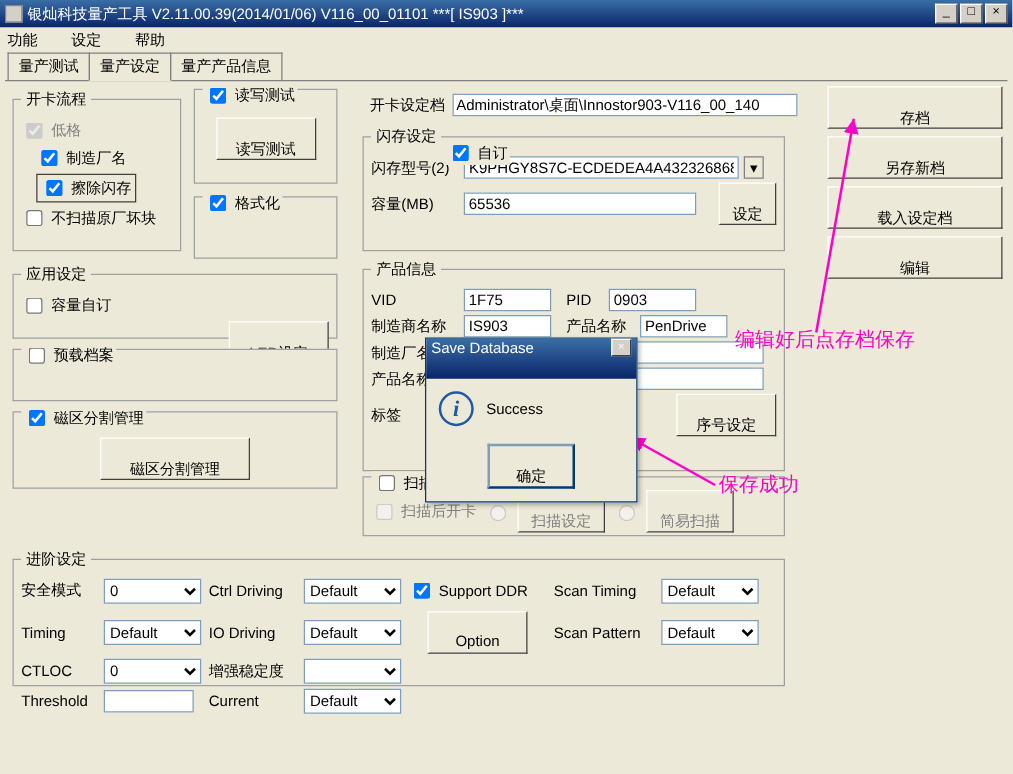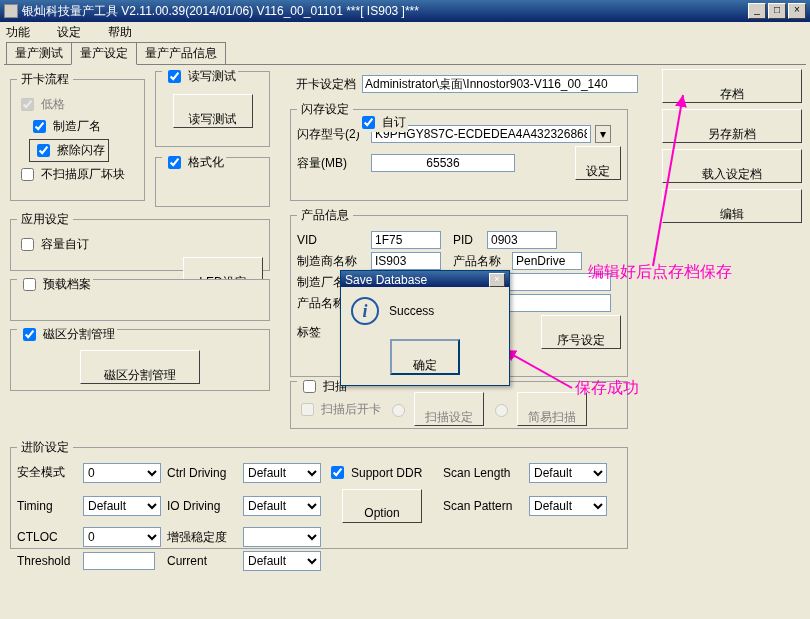--- a/index.html
+++ b/index.html
@@ -25,21 +25,21 @@
   .field input[type=text]{ height:18px; border:1px solid #7f9db9; background:#fff; padding:0 3px;}
   select { height:20px; border:1px solid #7f9db9; background:#fff;}
   
   .sidebtns { position:absolute; right:8px; top:62px; width:140px; display:flex; flex-direction:column; gap:6px;}
   .sidebtns .xpbtn{ width:100%; height:26px;}
   
   .anno { position:absolute; color:#ff00c8; font-size:16px; font-weight:normal; pointer-events:none;}
   svg.arrow { position:absolute; pointer-events:none; }
   
   .dialog { position:absolute; left:340px; top:270px; width:170px; border:1px solid #003c74; background:#ece9d8; box-shadow:2px 2px 4px rgba(0,0,0,.3); z-index:50;}
-  .dialog .dtitle{ background:linear-gradient(#3a6ea5,#0a246a); color:#fff; height:16px; display:flex; align-items:flex-end; justify-content:space-between; padding:0 4px;}
+  .dialog .dtitle{ background:linear-gradient(#3a6ea5,#0a246a); color:#fff; height:32px; display:flex; align-items:flex-start; justify-content:space-between; padding:0 4px;}
   .dialog .dtitle .x{ width:16px; height:14px; background:#d4d0c8; border:1px solid #fff; border-right-color:#404040; border-bottom-color:#404040; text-align:center; line-height:10px; font-size:9px; cursor:pointer;}
   .dialog .dbody{ display:flex; align-items:center; gap:10px; padding:10px;}
   .dialog .info-icon{ width:28px; height:28px; border-radius:50%; border:2px solid #1e5aa8; display:flex; align-items:center; justify-content:center; color:#1e5aa8; font-family:serif; font-style:italic; font-weight:bold; font-size:18px;}
   .dialog .dfoot{ text-align:center; padding:4px 0 10px 0;}
   .dialog .dfoot .xpbtn{ min-width:70px; border:2px solid #003c74; border-top-color:#7f9db9; border-left-color:#7f9db9;}
   .row{ display:flex; align-items:center; gap:6px;}
   .fs-title{font-weight:normal;}
 </style>
 </head>
 <body>
@@ -143,21 +143,21 @@
         <input type="checkbox" checked="" style="">
         <span>自订</span>
       </label>
   <div class="field">
     <span style="width:70px;">闪存型号(2)</span>
     <input type="text" style="width: 220px;" value="K9PHGY8S7C-ECDEDEA4A432326868C5C5-8">
     <span style="border:1px solid #808080;width:16px;height:18px;text-align:center;line-height:16px;cursor:pointer;">▾</span>
   </div>
   <div class="field">
     <span style="width:70px;">容量(MB)</span>
-    <input type="text" style="width: 144px; text-align: center;" value="65536">
+    <input type="text" style="width: 186px;" value="65536">
     <div style="flex:1"></div>
     <button class="xpbtn" style="min-width:46px;">设定</button>
   </div>
 </fieldset>
 
 <fieldset style="position:absolute; left:290px; top:142px; width:338px; height:170px;">
   <legend class="fs-title">产品信息</legend>
   <div class="field">
     <span style="width:70px;">VID</span>
     <input type="text" style="width: 70px;" value="1F75">
@@ -214,21 +214,21 @@
   <legend class="fs-title">进阶设定</legend>
   <div style="display:grid; grid-template-columns: 60px 78px 70px 78px 110px 80px 78px; row-gap:4px; column-gap:6px; align-items:center;">
     <span>安全模式</span>
     <select><option>0</option></select>
     <span>Ctrl Driving</span>
     <select><option>Default</option></select>
     <label class="cb">
           <input type="checkbox" checked="" style="">
           <span>Support DDR</span>
         </label>
-    <span>Scan Length</span>
+    <span>Scan Timing</span>
     <select><option>Default</option></select>
 
     <span>Timing</span>
     <select><option>Default</option></select>
     <span>IO Driving</span>
     <select><option>Default</option></select>
     <div style="text-align:center;"><button class="xpbtn" style="min-width:80px;">Option</button></div>
     <span>Scan Pattern</span>
     <select><option>Default</option></select>
 

